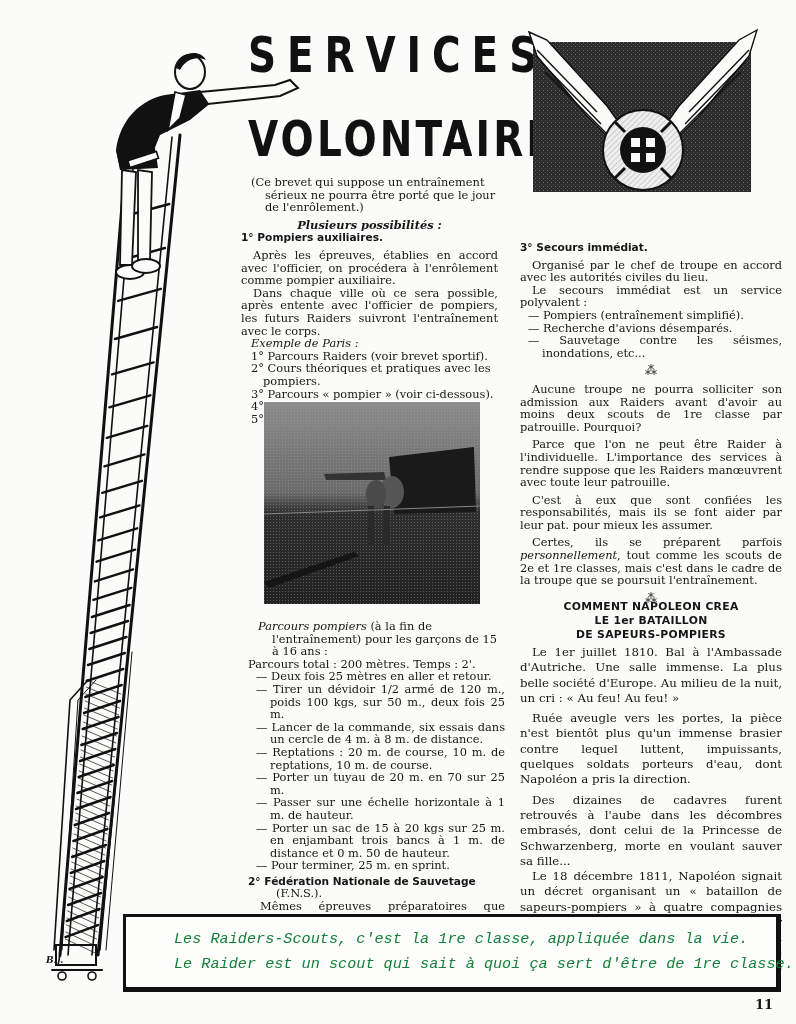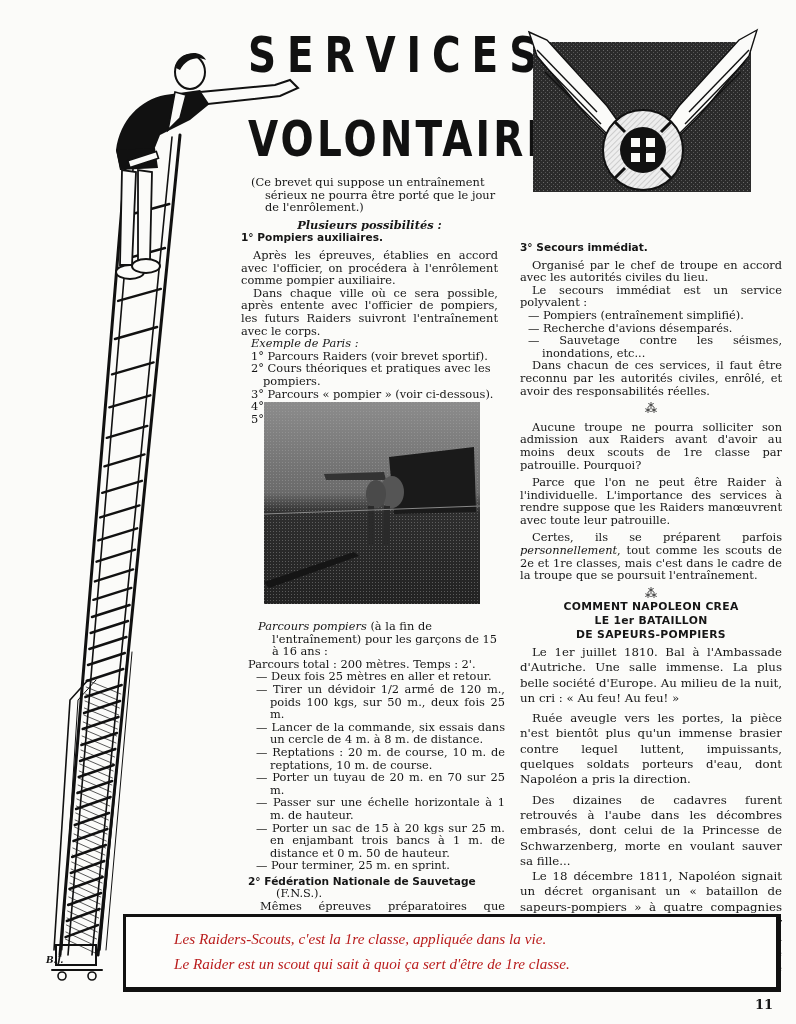--- a/index.html
+++ b/index.html
@@ -47,22 +47,22 @@
   .trefoil { font-size: 12px; text-align: center; margin: 6px 0 5px; }
 
   .headline { font-family: "DejaVu Sans", "Liberation Sans", sans-serif; font-weight: bold; font-size: 10.8px; line-height: 14px; text-align: center; letter-spacing: 0.3px; margin-bottom: 3px; }
 
   
   #banner {
     left: 123px; top: 914px; width: 650px; height: 70px; border: 3px solid #111;
     border-right-width: 5px; border-bottom-width: 5px; background: #fdfdfb;
   }
   .banner-line {
-    position: absolute; left: 48px; font-family: Liberation Serif, serif;
-    font-style: italic; font-size: 15.2px; color: #b91c1c; white-space: nowrap;
+    position: absolute; left: 48px; font-family: Liberation Mono, monospace;
+    font-style: italic; font-size: 15.2px; color: #15803d; white-space: nowrap;
   }
   #banner-line-1 { top: 13px; }
   #banner-line-2 { top: 38px; }
   #page-number { left: 755px; top: 997px; font-size: 13px; font-weight: bold; font-family: "DejaVu Serif", serif; }
 </style>
 </head>
 <body>
 
 <div id="illustration" class="abs">
   <svg viewBox="0 0 270 950">
@@ -292,24 +292,24 @@
   <p class="ind">A la suite de ces épreuves, les scouts pourront obtenir le diplôme d'État, par l'intermédiaire de la F.N.S.</p>
 </div>
 
 <div id="col-right-top" class="abs col">
   <p class="sans-b">3° Secours immédiat.</p>
   <p class="ind gap">Organisé par le chef de troupe en accord avec les autorités civiles du lieu.</p>
   <p class="ind">Le secours immédiat est un service polyvalent :</p>
   <p class="dash">— Pompiers (entraînement simplifié).</p>
   <p class="dash">— Recherche d'avions désemparés.</p>
   <p class="dash">— Sauvetage contre les séismes, inondations, etc...</p>
-  <p class="ind">Dans chacun de ces services, il faut être reconnu par les autorités civiles, enrôlé, et avoir des responsabilités réelles.</p>
   <div class="trefoil">⁂</div>
   <p class="ind">Aucune troupe ne pourra solliciter son admission aux Raiders avant d'avoir au moins deux scouts de 1re classe par patrouille. Pourquoi?</p>
   <p class="ind gap">Parce que l'on ne peut être Raider à l'individuelle. L'importance des services à rendre suppose que les Raiders manœuvrent avec toute leur patrouille.</p>
+  <p class="ind gap">C'est à eux que sont confiées les responsabilités, mais ils se font aider par leur pat. pour mieux les assumer.</p>
   <p class="ind gap"><span>Certes, ils se préparent parfois </span><span class="ital">personnellement</span><span>, tout comme les scouts de 2e et 1re classes, mais c'est dans le cadre de la troupe que se poursuit l'entraînement.</span></p>
   <div class="trefoil">⁂</div>
 </div>
 
 <div id="col-right-bottom" class="abs col">
   <div class="headline">
     <div>COMMENT NAPOLEON CREA</div>
     <div>LE 1er BATAILLON</div>
     <div>DE SAPEURS-POMPIERS</div>
   </div>

